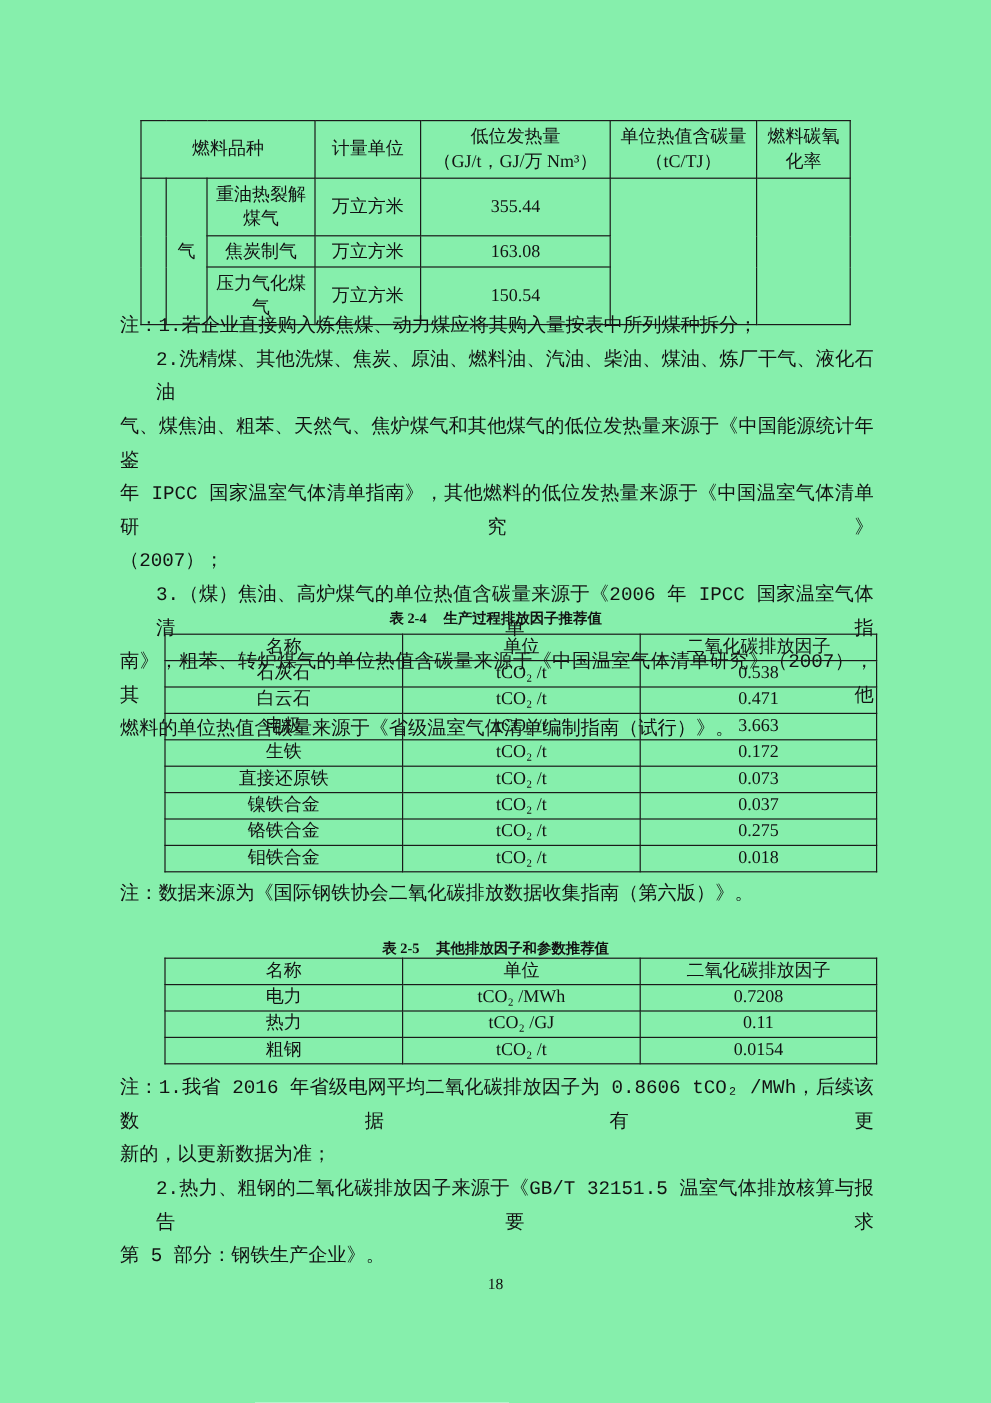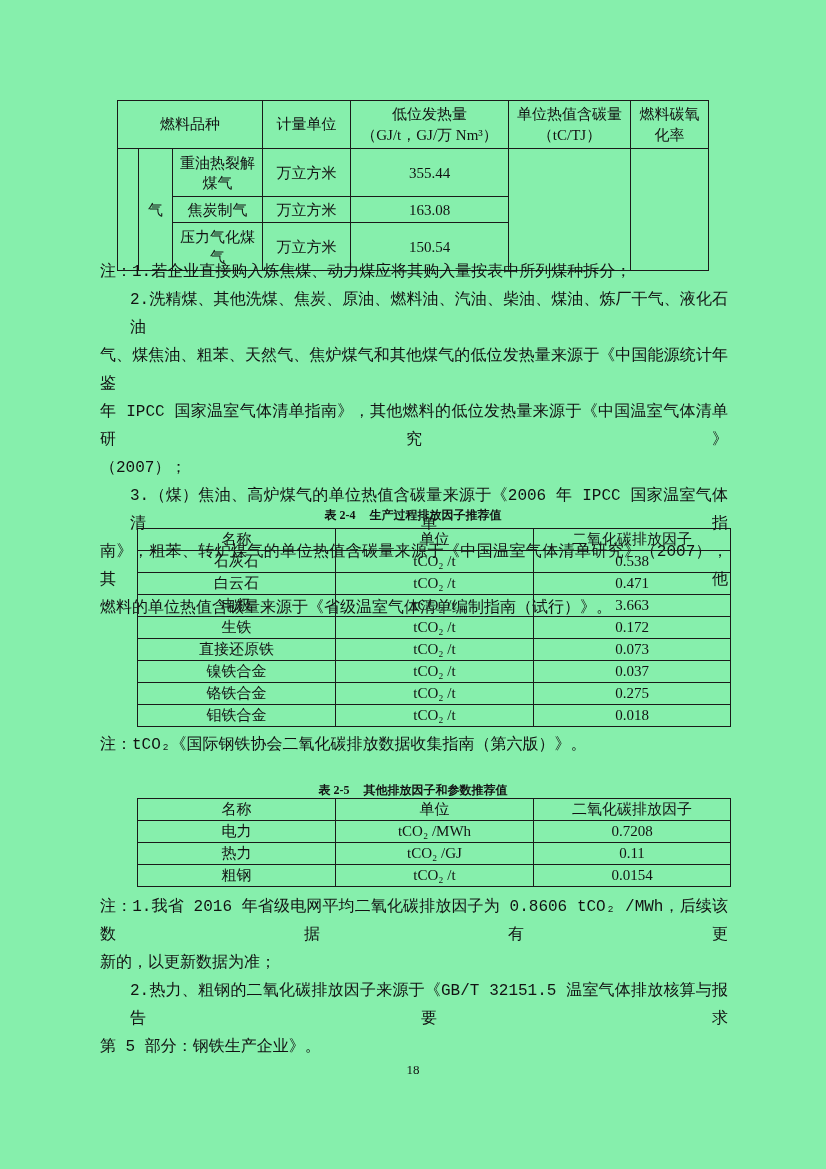--- a/index.html
+++ b/index.html
@@ -168,21 +168,21 @@
         </tr>
     <tr>
           <td>钼铁合金</td>
           <td>tCO₂ /t</td>
           <td>0.018</td>
         </tr>
   </tbody>
     </table>
 
   <div class="notes note24">
-    <div class="ln">注：tCO₂《国际钢铁协会二氧化碳排放数据收集指南（第六版）》。</div>
+    <div class="ln">注：数据来源为《国际钢铁协会二氧化碳排放数据收集指南（第六版）》。</div>
   </div>
 
   <div class="tbl-title t25-title">
     <span class="title-no">表 2-5</span><span>其他排放因子和参数推荐值</span>
   </div>
 
   <table class="factor-table t25">
     <colgroup>
         <col style="width:198px">
         <col style="width:198px">

